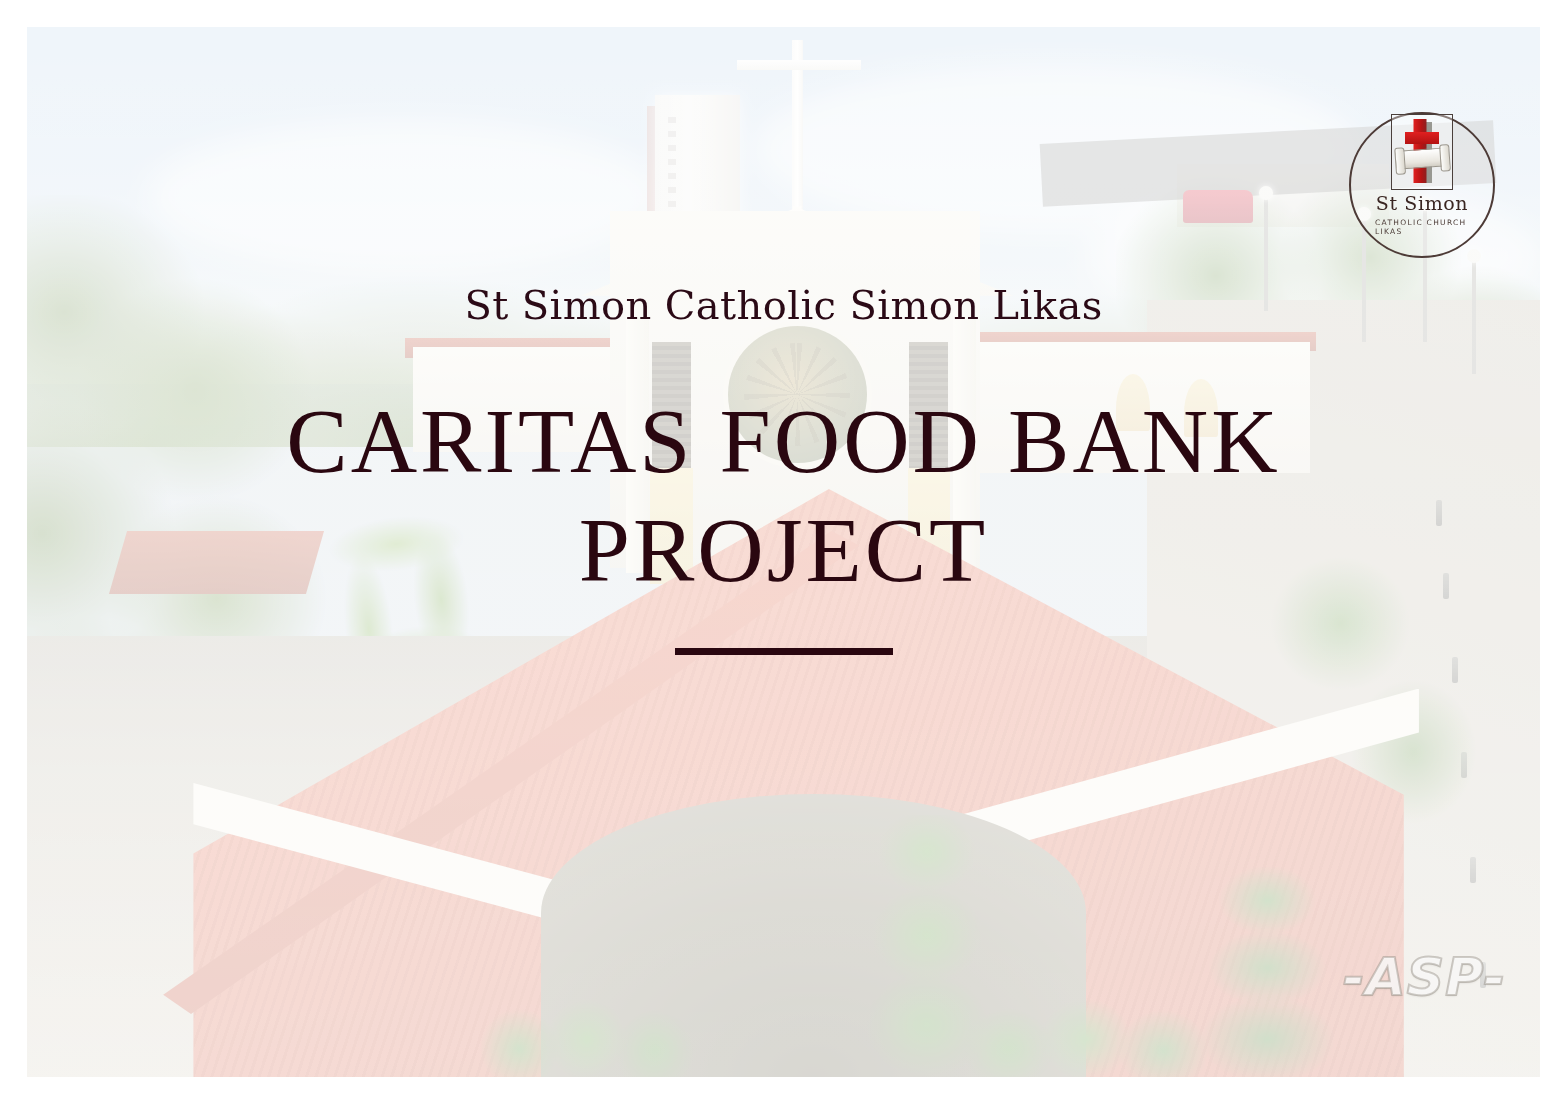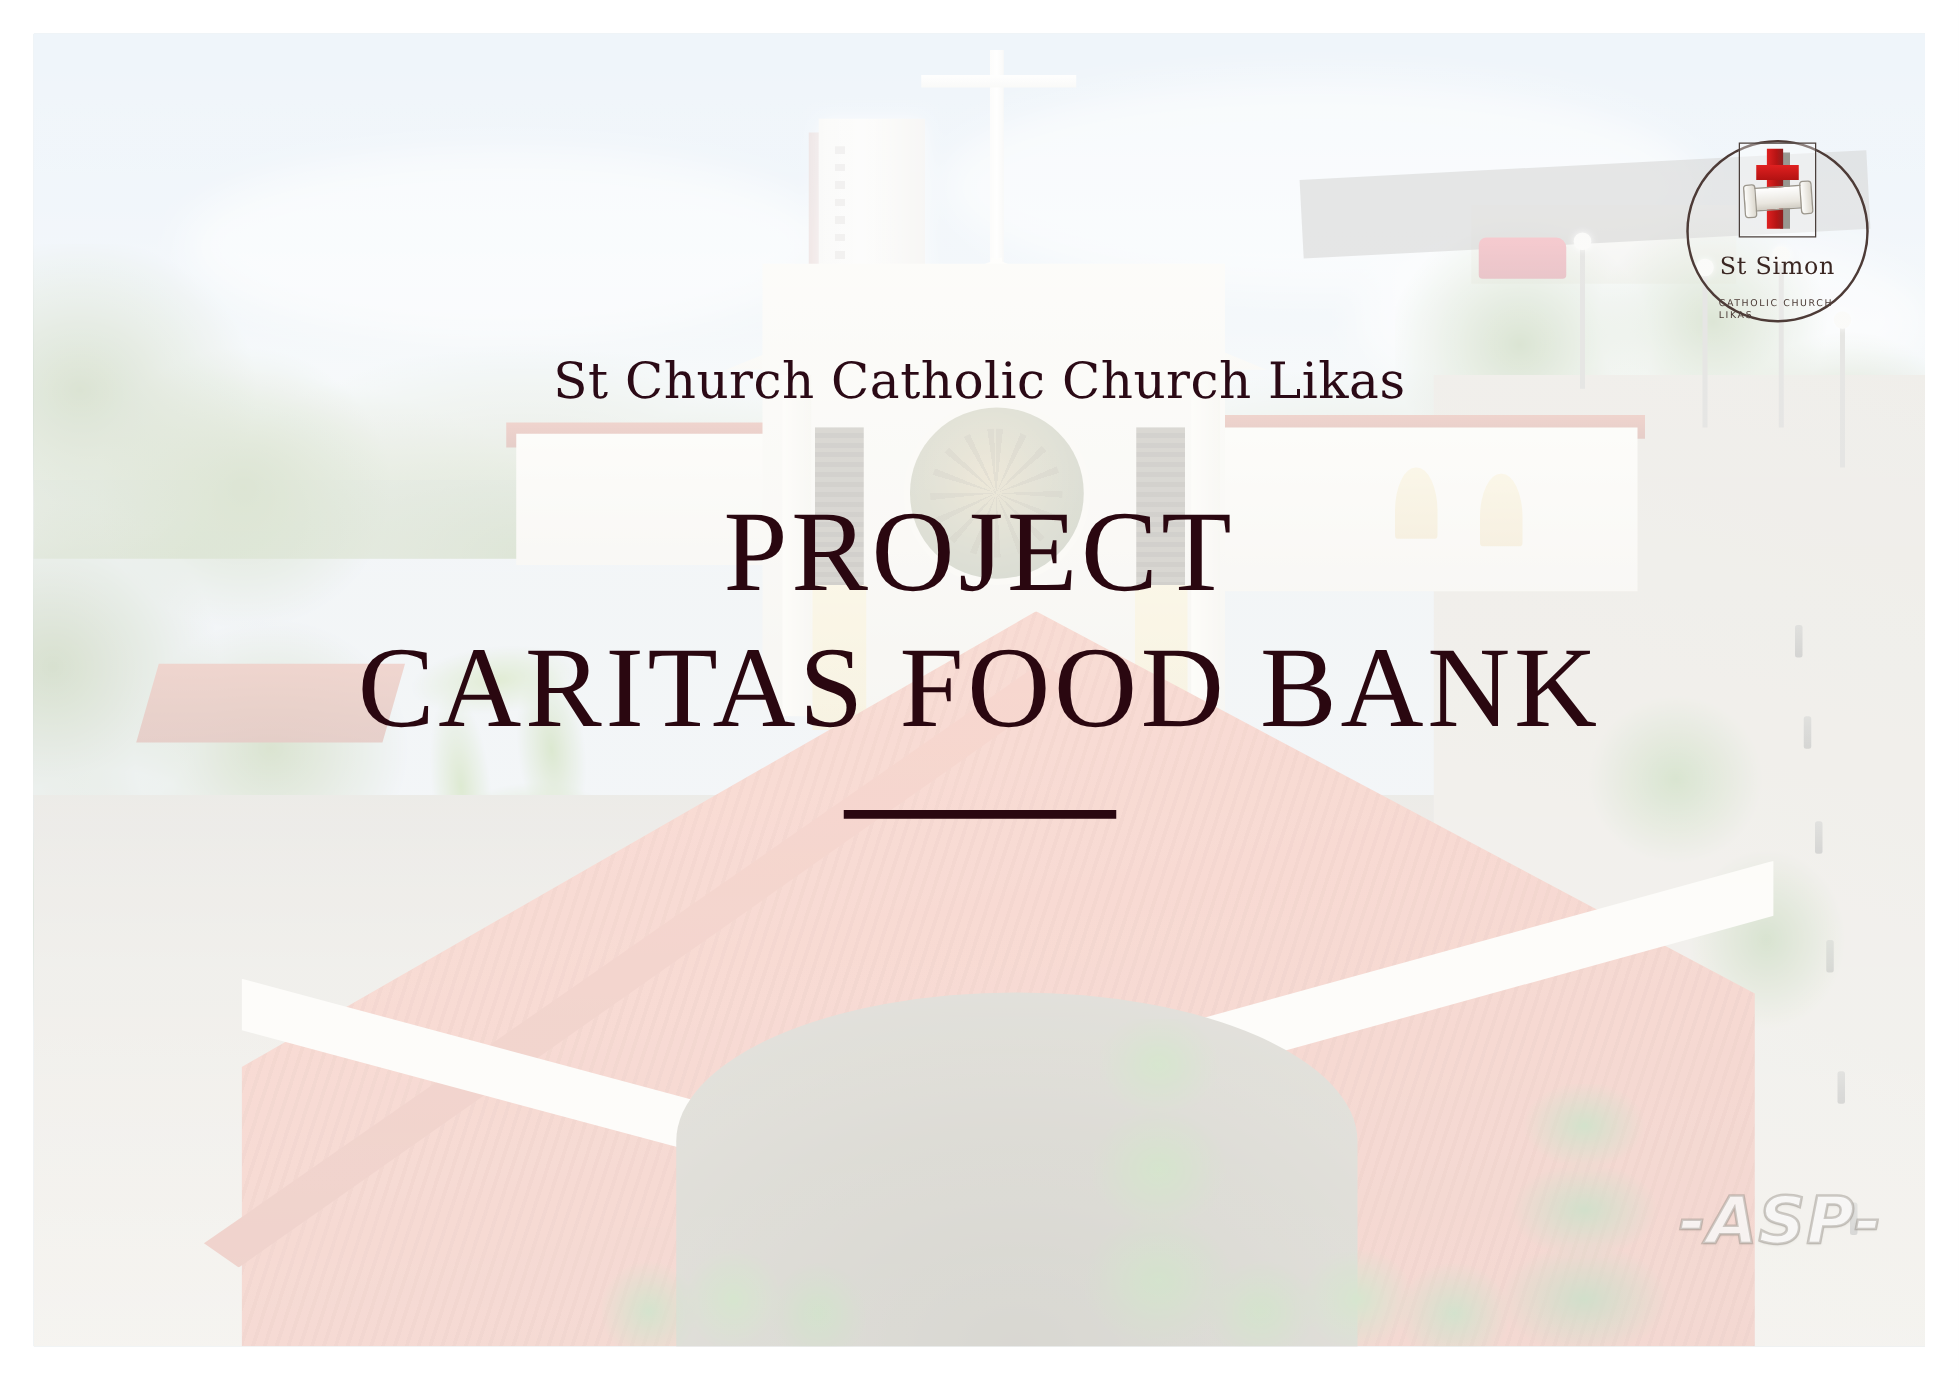--- a/index.html
+++ b/index.html
@@ -412,21 +412,21 @@
   }
 
   
   .logo {
     position: absolute;
     right: 45px; top: 85px;
     width: 146px; height: 146px;
     border-radius: 50%;
     border: 2px solid #4d3b37;
     display: flex; flex-direction: column;
-    align-items: center; justify-content: space-between;
+    align-items: center; justify-content: flex-start;
     background: rgba(255,255,255,0.12);
   }
   .logo-emblem {
     position: relative;
     width: 62px; height: 76px;
     border: 1.5px solid #4a3f3b;
     background: rgba(255,255,255,.35);
     margin-bottom: 4px;
   }
   .logo-cross-v {
@@ -566,25 +566,25 @@
         <div class="shrub a"></div>
         <div class="shrub b"></div>
         <div class="conifer"></div>
       </div>
 
       <div class="wash"></div>
       <div class="wash2"></div>
     </div>
 
     <div class="content">
-      <div class="subtitle">St Church Catholic Church Likas</div>
+      <div class="subtitle">St Simon Catholic Simon Likas</div>
 
       <div class="title">
+        <div>CARITAS FOOD BANK</div>
         <div>PROJECT</div>
-        <div>CARITAS FOOD BANK</div>
       </div>
 
       <div class="divider"></div>
     </div>
 
     <div class="logo">
       <div class="logo-emblem">
         <div class="logo-cross-shadow"></div>
         <div class="logo-cross-v"></div>
         <div class="logo-cross-h"></div>

